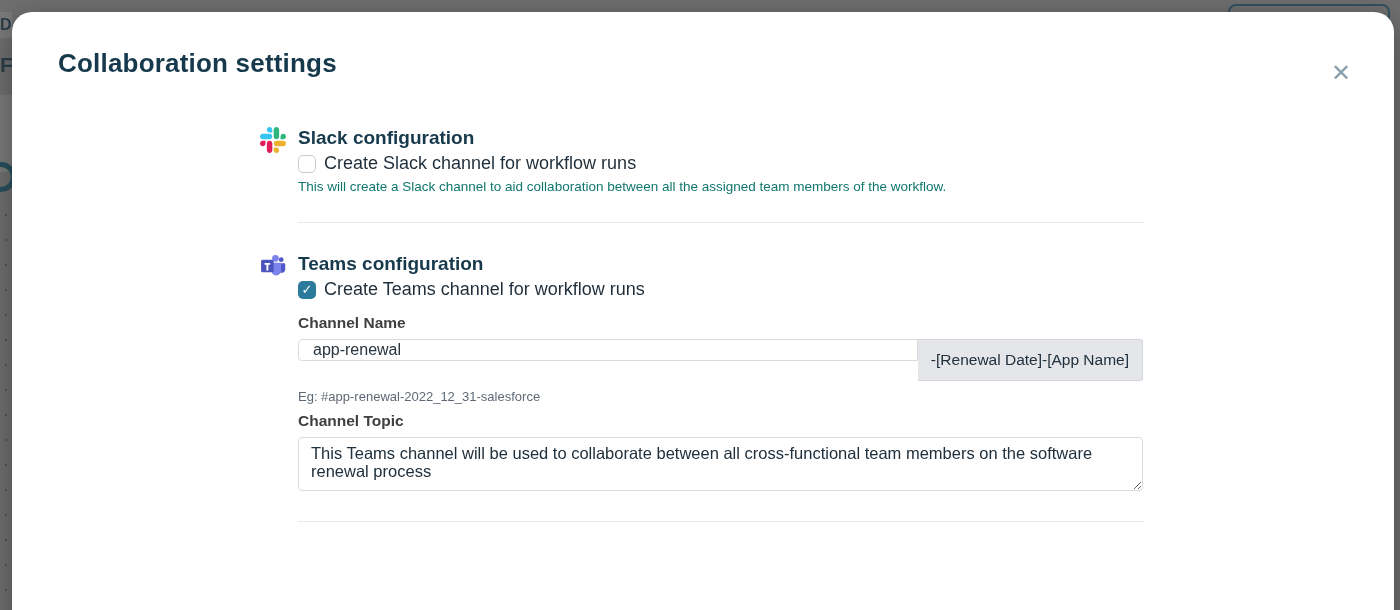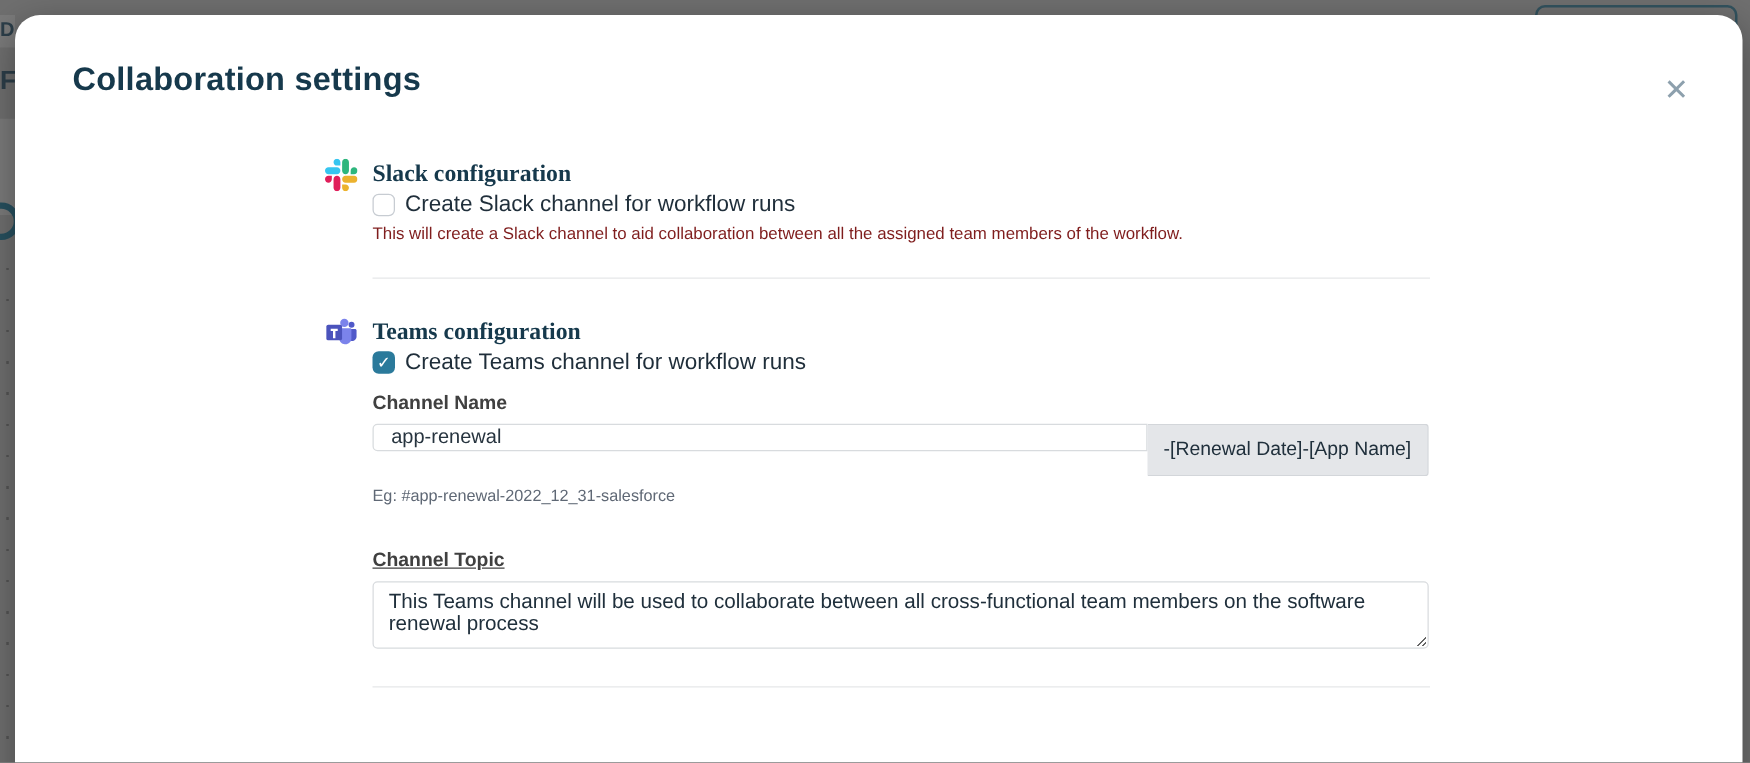--- a/index.html
+++ b/index.html
@@ -23,54 +23,54 @@
            background:#ffffff; border-radius:20px 20px 0 0;
            box-shadow:0 8px 30px rgba(0,0,0,.35); }
   .modal-header { position:relative; padding:36px 20px 0 46px; height:68px; }
   .modal-title { font-size:26px; font-weight:bold; color:#16394c; letter-spacing:.2px; }
   .close-btn { position:absolute; top:46px; right:38px; width:30px; height:30px;
                font-size:24px; line-height:30px; text-align:center; color:#8da0ad;
                background:none; border:none; cursor:pointer; font-family:inherit; }
 
   .modal-body { margin-top:47px; margin-left:248px; width:884px; }
 
-  .section-header { display:flex; align-items:center; gap:12px; height:26px;font-family:Liberation Serif, serif; }
+  .section-header { display:flex; gap:12px; height:26px; }
   .section-header .logo { width:26px; height:26px; flex:0 0 26px; }
   .section-heading { font-size:19px; font-weight:bold; color:#16394c; }
 
   .indent { padding-left:38px; }
 
   .check-row { display:flex; align-items:center; margin-top:0; }
   .checkbox { width:18px; height:18px; border-radius:5px; flex:0 0 18px; position:relative; }
   .checkbox.unchecked { border:1.5px solid #c7ccd2; background:#fff; }
   .checkbox.checked { background:#2b7a9b; }
   .checkbox.checked .tick { position:absolute; left:0; top:0; width:18px; height:18px;
         color:#fff; font-size:13px; line-height:18px; text-align:center; font-weight:bold; }
   .check-label { margin-left:8px; font-size:18px; color:#1f2e3a; }
 
-  .helper { margin-top:5px; font-size:13.5px; color:#7f1d1d; }
+  .helper { margin-top:5px; font-size:13.5px; color:#0f766e; }
 
   .divider { border:none; border-top:1px solid #e6e7e9; height:0; }
   .divider.d1 { margin-top:28px; }
   .divider.d2 { margin-top:30px; }
 
   .teams-header { margin-top:30px; }
 
   .field-label { margin-top:14px; font-size:15.5px; font-weight:bold; color:#404040; }
 
   .input-group { display:flex; margin-top:7px; width:845px; }
   .text-input { flex:1 1 auto; height:22px; border:1px solid #d8dbde; border-radius:4px 0 0 4px;
                 padding:0 14px; font-size:16px; color:#27343f; font-family:inherit; outline:none; }
   .input-addon { flex:0 0 auto; display:flex; align-items:center; padding:11px 13px;
                  background:#e4e6e9; border:1px solid #d3d6da; border-left:none;
                  border-radius:0 3px 3px 0; font-size:15.5px; color:#20303c; white-space:nowrap; }
 
   .example { margin-top:8px; font-size:13px; color:#5f6875; }
 
-  .topic-label { margin-top:36px;text-decoration:underline; }
+  .topic-label { margin-top:8px; }
   .textarea { display:block; margin-top:7px; width:845px; height:54px; border:1px solid #d8dbde;
               border-radius:4px; padding:6px 12px 4px 12px; font-size:16.5px; line-height:1.12;
               color:#20303c; font-family:inherit; outline:none; resize:both; overflow:hidden; }
 </style>
 </head>
 <body>
 
 <div class="screen">
 
   <div class="bg-band-top"></div>

